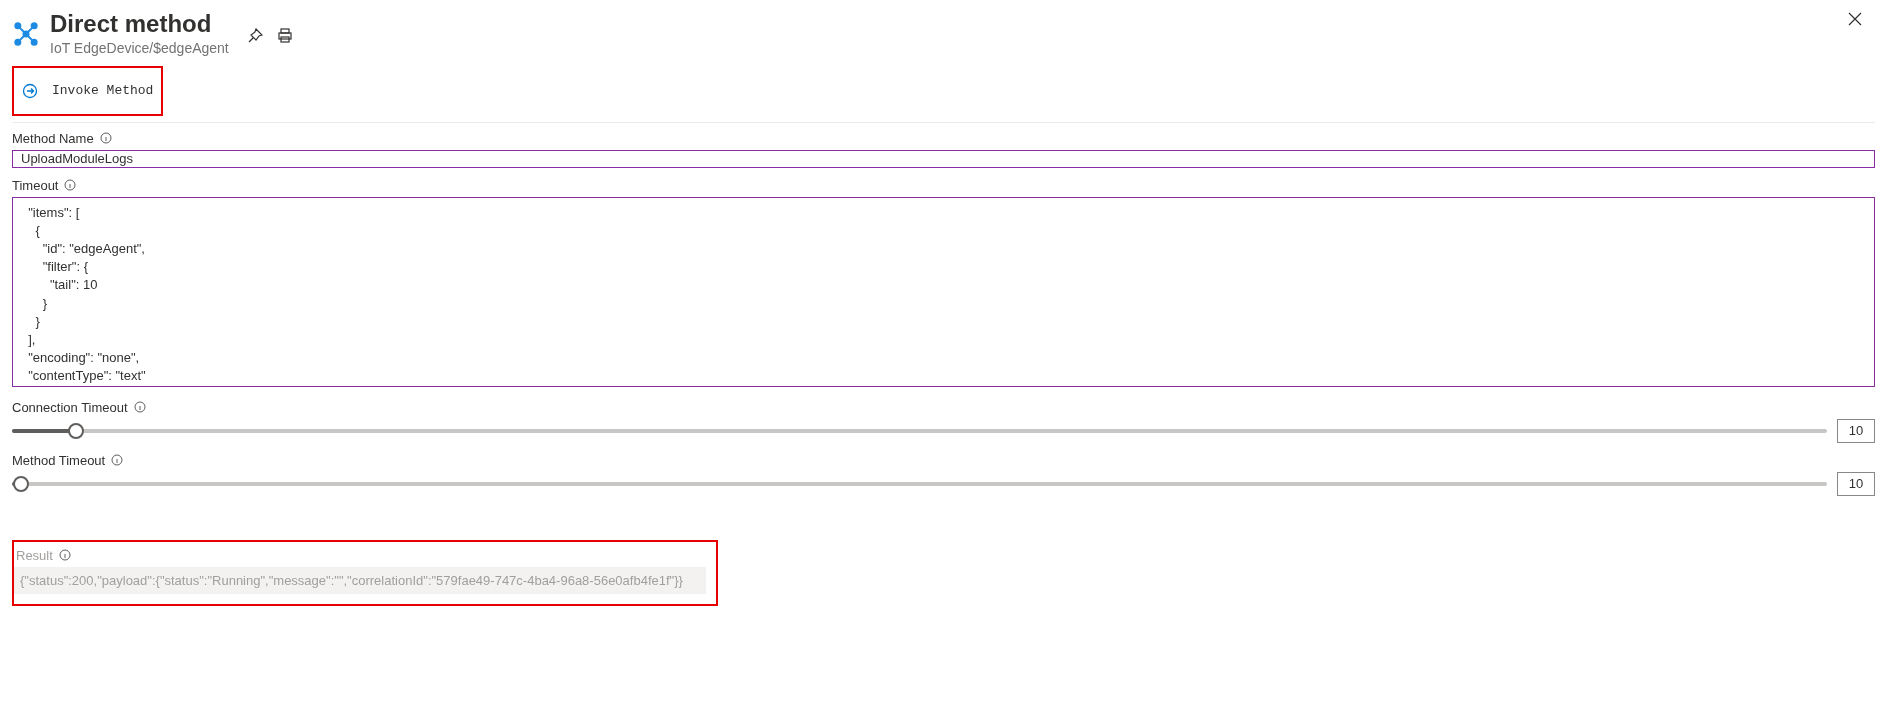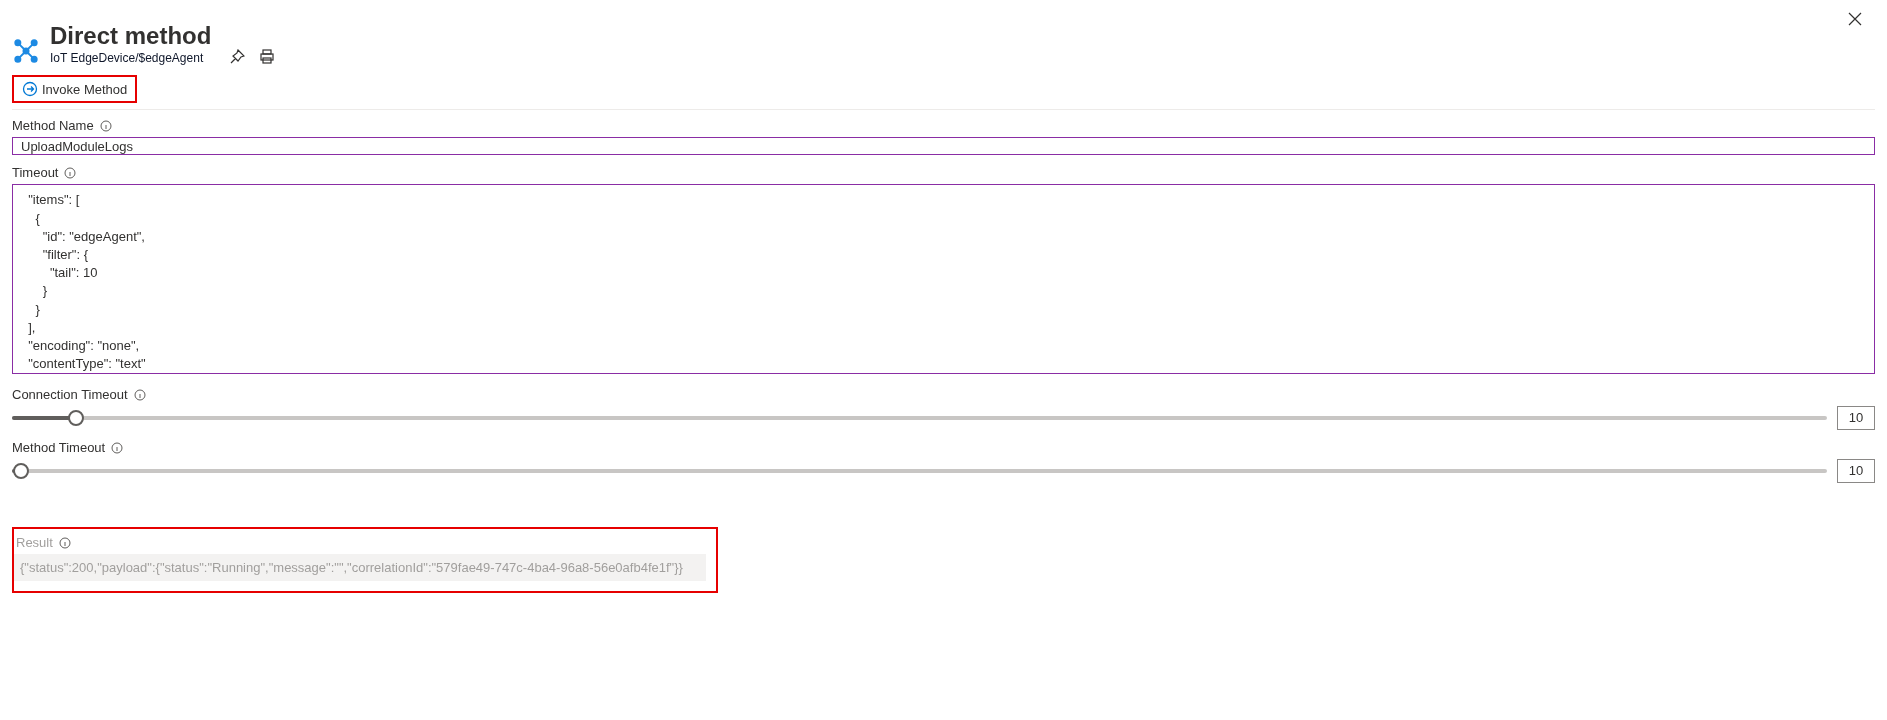--- a/index.html
+++ b/index.html
@@ -9,44 +9,44 @@
     font-size: 13px;
     color: #323130;
     background: #fff;
     width: 1887px;
   }
   .page {
     padding: 0 12px 12px 12px;
   }
   .header {
     display: flex;
-    align-items: flex-end;
-    padding: 22px 0 4px 0;
+    align-items: center;
+    padding: 10px 0 4px 0;
     position: relative;
   }
   .header-icon {
     width: 28px;
     height: 28px;
     margin-top: 2px;
     margin-right: 10px;
     flex-shrink: 0;
   }
   .header-titles {
     display: flex;
     flex-direction: column;
     line-height: 1.15;
   }
   .page-title {
     font-size: 24px;
     font-weight: 600;
     color: #323130;
   }
   .breadcrumb {
-    font-size: 12px;
-    color: #0f172a;
+    font-size: 14px;
+    color: #737373;
     margin-top: 2px;
   }
   .title-actions {
     display: inline-flex;
     align-items: center;
     margin-left: 18px;
     gap: 14px;
     padding-top: 6px;
   }
   .icon-btn {
@@ -68,26 +68,27 @@
   }
   .close-btn svg { width: 14px; height: 14px; }
   .toolbar {
     padding: 6px 0;
     border-bottom: 1px solid #edebe9;
     margin-bottom: 8px;
   }
   .invoke-button {
     display: inline-flex;
     align-items: center;
-    gap: 4px;
-    padding: 4px 8px;
+    gap: 14px;
+    padding: 15px 8px;
     cursor: pointer;
     color: #323130;
     border: 2.5px solid #e60000;
     box-sizing: border-box;
+    font-family: Liberation Mono, monospace;
   }
   .invoke-button .circ-icon { width: 16px; height: 16px; color: #0078d4; }
   .field-row { margin: 8px 0 10px 0; }
   .field-label {
     display: flex;
     align-items: center;
     gap: 6px;
     font-size: 13px;
     color: #323130;
     margin-bottom: 4px;

